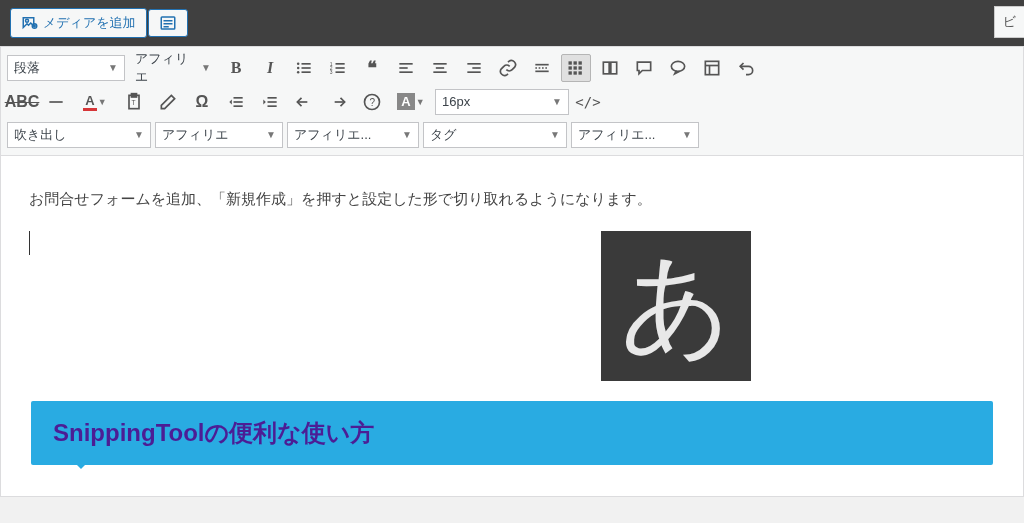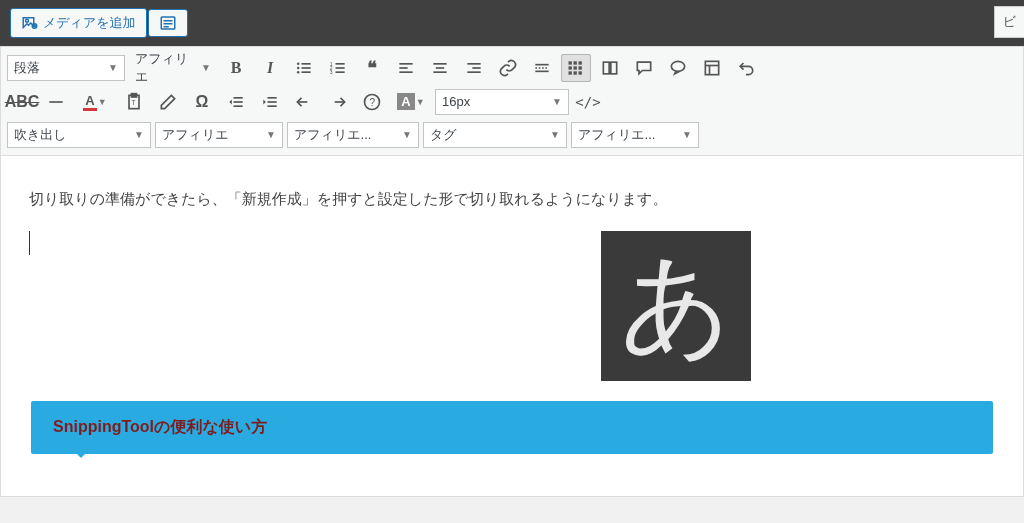--- a/index.html
+++ b/index.html
@@ -148,23 +148,23 @@
   justify-content: center;
   font-size: 110px;
   font-family: "Hiragino Sans", "Meiryo", sans-serif;
 }
 .callout {
   position: absolute;
   left: 30px;
   right: 30px;
   top: 245px;
   background: #29abe2;
-  color: #7f1d1d;
+  color: #4c1d95;
   padding: 16px 22px;
-  font-size: 16px;
+  font-size: 24px;
   font-weight: bold;
   border-radius: 2px;
 }
 .callout::after {
   content: '';
   position: absolute;
   left: 40px;
   bottom: -14px;
   border: 10px solid transparent;
   border-top-color: #29abe2;
@@ -409,18 +409,18 @@
       </div>
       <div class="tb-select" style="width:128px">
         <span>アフィリエ...</span>
         <span class="caret">▼</span>
       </div>
     </div>
 
   </div>
 
   <div class="content-area">
-    <p class="para">切り取りの準備ができたら、「新規作成」を押すと設定した形で切り取れるようになります。</p>
+    <p class="para">お問合せフォームを追加、「新規作成」を押すと設定した形で切り取れるようになります。</p>
     <div class="cursor-line"></div>
     <div class="ime-box">あ</div>
     <div class="callout">SnippingToolの便利な使い方</div>
   </div>
 </div>
 
 </body></html>

